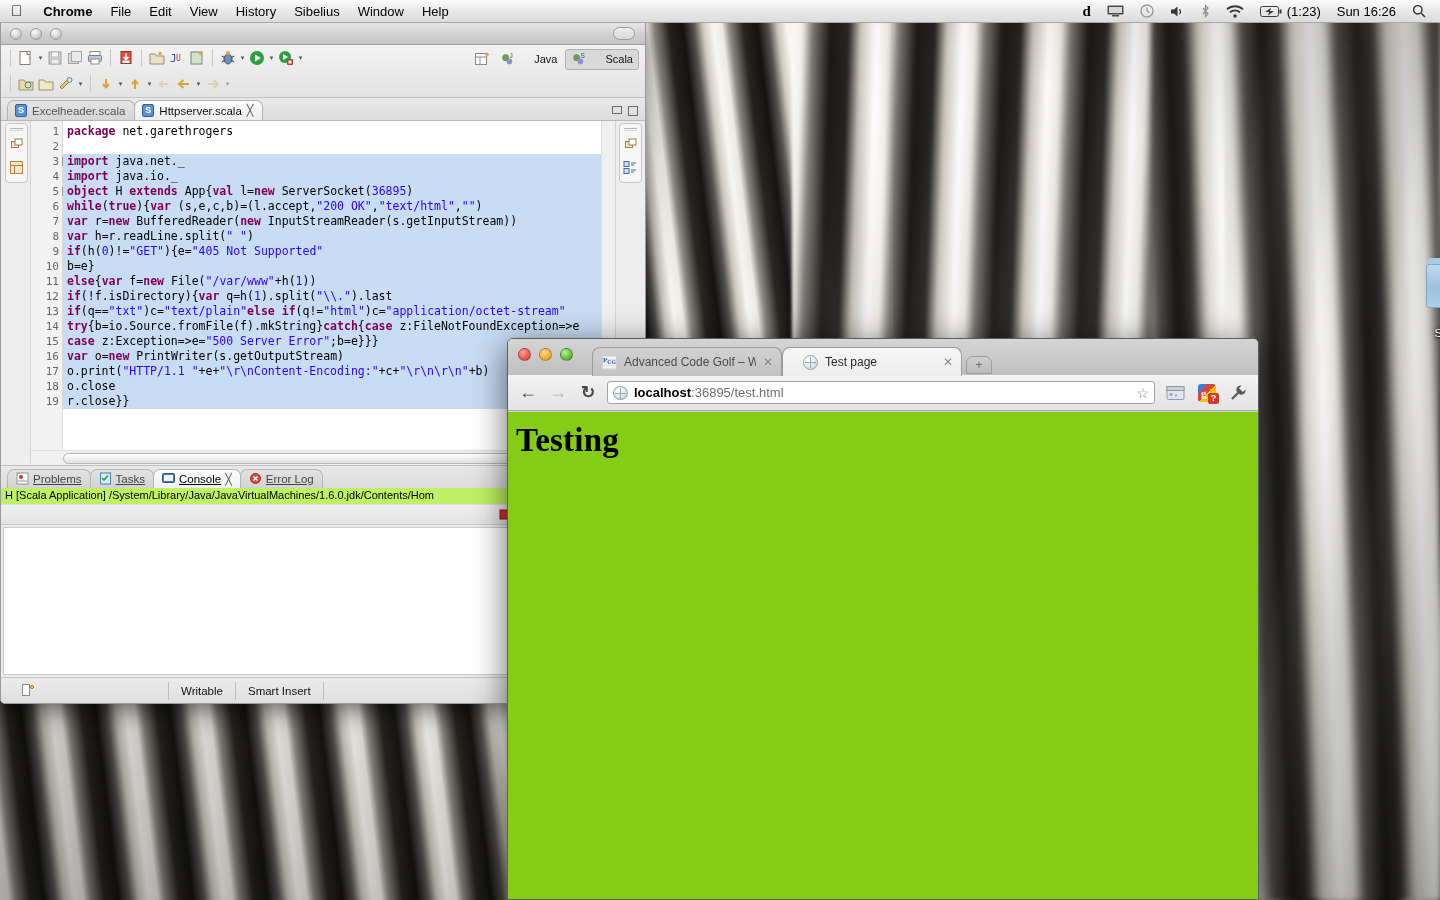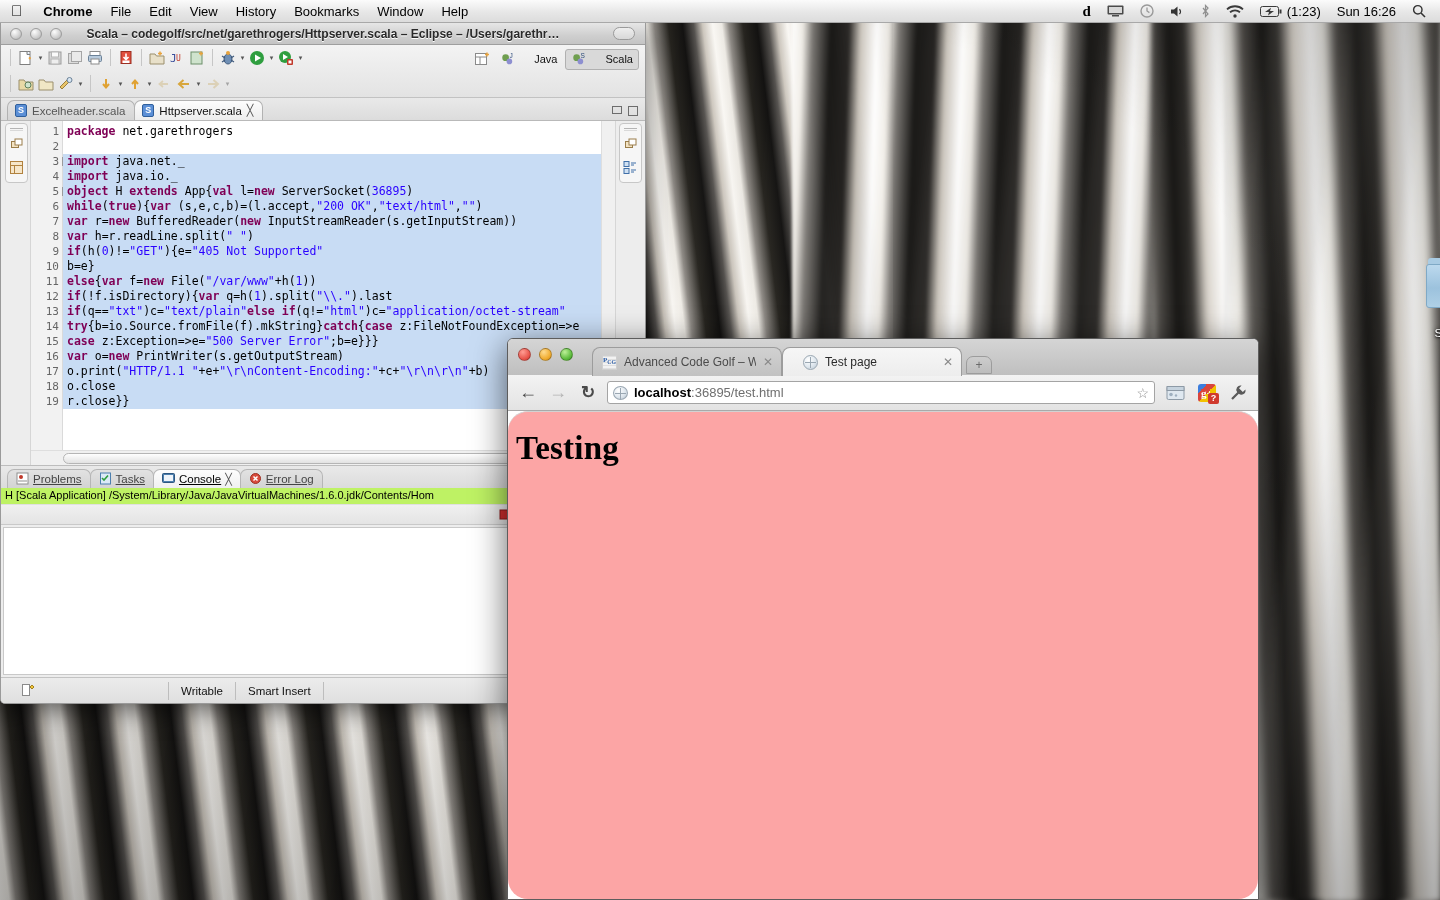--- a/index.html
+++ b/index.html
@@ -334,23 +334,22 @@
     width:18px;height:18px;border-radius:3px;
     background:linear-gradient(135deg,#3b7ddd 0 25%, #d9453c 25% 50%, #f2c200 50% 75%, #3aa757 75% 100%);
     color:#fff;font-size:11px;font-weight:bold;line-height:18px;text-align:center;
     font-family:"Liberation Serif", serif;
   }
   .badge{
     position:absolute; right:0px; bottom:1px; width:11px;height:11px;border-radius:2px;
     background:#d03a2e; color:#fff; font-size:9px; line-height:11px; text-align:center; font-weight:bold;
   }
   #ch-page{
-    flex:1 1 auto; background:#fca5a5; overflow:hidden; padding:18px 8px;
+    flex:1 1 auto; background:#84cc16; overflow:hidden; padding:10px 8px;
     border-top:1px solid #d2d2d2;
-    border-radius:20px;
   }
   #ch-page h1{
     font-family:"Liberation Serif", serif;
     font-size:33px; font-weight:bold; color:#000; letter-spacing:.2px;
   }
 </style>
 </head>
 <body>
 
 <div id="desktop">
@@ -371,21 +370,21 @@
   </div>
 </div>
 
 <div id="menubar">
   <div class="apple"></div>
   <div class="mi bold">Chrome</div>
   <div class="mi">File</div>
   <div class="mi">Edit</div>
   <div class="mi">View</div>
   <div class="mi">History</div>
-  <div class="mi">Bookmarks</div>
+  <div class="mi">Sibelius</div>
   <div class="mi">Window</div>
   <div class="mi">Help</div>
   <div class="spacer"></div>
   <div class="right">
     <div class="ri" style="font-family:'Liberation Serif',serif;font-weight:bold;font-style:normal;font-size:15px;">d</div>
     <div class="ri">
       <svg width="17" height="12" viewBox="0 0 17 12">
           <rect x="0.5" y="0.5" width="16" height="9" rx="1" fill="#4a4a4a"></rect>
           <rect x="2" y="2" width="13" height="6" fill="#d8d8d8"></rect>
           <rect x="5" y="10" width="7" height="1.5" fill="#4a4a4a"></rect>
@@ -434,21 +433,20 @@
 </div>
 
 <div id="eclipse">
 
   <div id="ec-title">
     <div class="lights">
       <i></i>
       <i></i>
       <i></i>
     </div>
-    <div class="t">Scala – codegolf/src/net/garethrogers/Httpserver.scala – Eclipse – /Users/garethr…</div>
     <div class="pill"></div>
   </div>
 
   <div class="ec-toolbar">
     <div class="tb-row">
       <span class="tb-sep"></span>
       <span class="tbtn">
         <svg width="16" height="16" viewBox="0 0 16 16">
             <rect x="2" y="1.5" width="10" height="13" fill="#fff" stroke="#7f7f7f"></rect>
             <path d="M9 1.5 v3 h3" fill="#dce9f7" stroke="#7f7f7f"></path>

